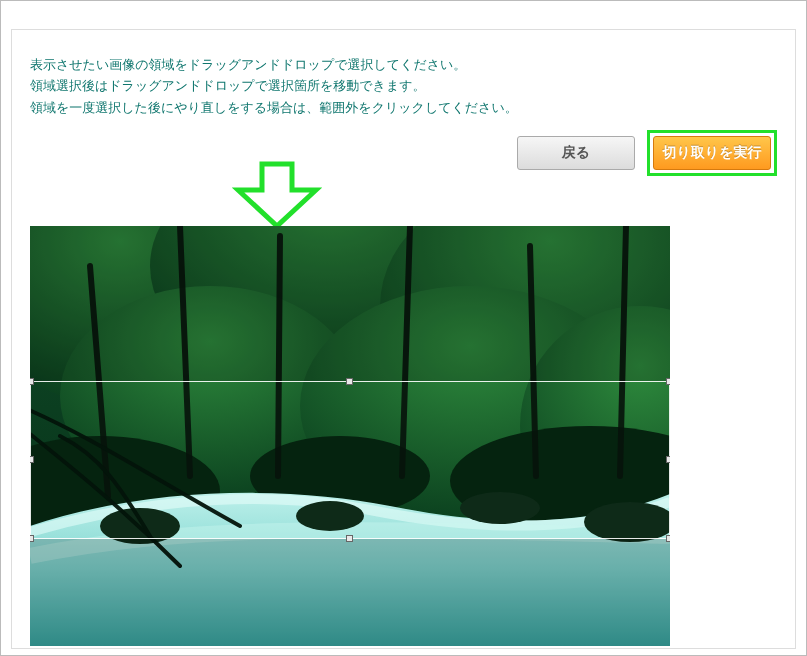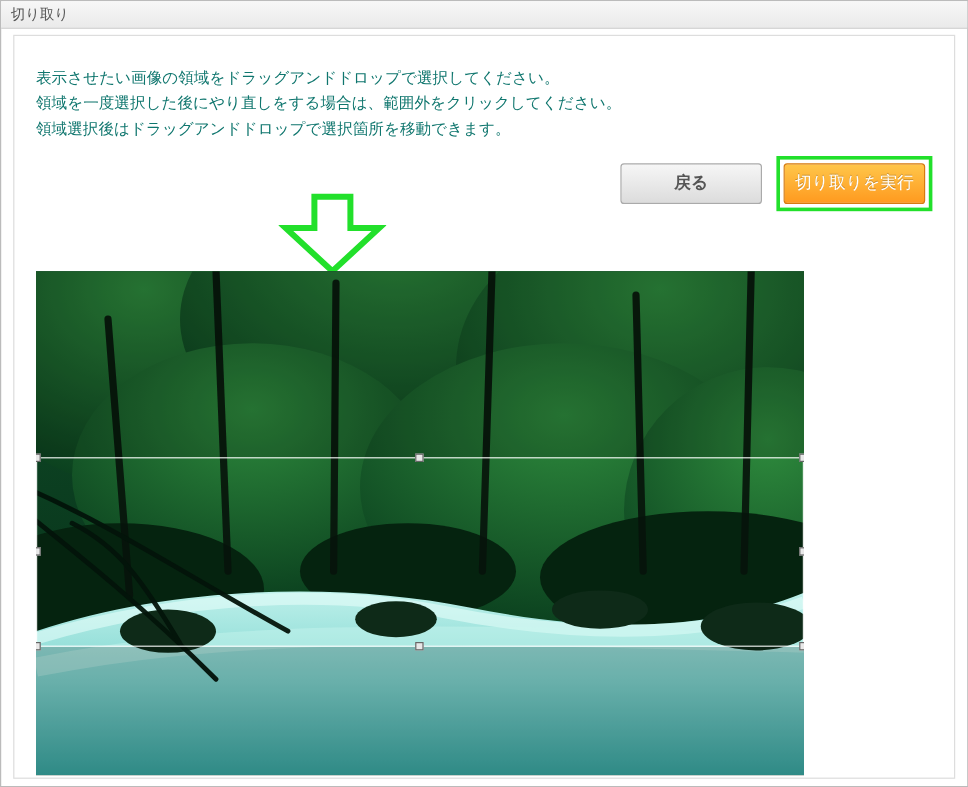--- a/index.html
+++ b/index.html
@@ -65,21 +65,21 @@
     font-weight: 600;
   }
   .btn-crop-wrap {
     border: 3px solid #22e02b;
     padding: 3px;
   }
   .btn-crop {
     background: linear-gradient(#ffc64a, #ff9a1f);
     border: 1px solid #d67a0e;
     color: #fff;
-    font-weight: 400;
+    font-weight: 700;
     text-shadow: 0 -1px 0 rgba(0,0,0,0.25);
   }
 
   
   .arrow {
     position: absolute;
     left: 220px;
     top: 130px;
     width: 90px;
     height: 70px;
@@ -134,28 +134,27 @@
   .h-t  { left: 50%; top: -4px; margin-left: -4px; cursor: ns-resize; }
   .h-b  { left: 50%; bottom: -4px; margin-left: -4px; cursor: ns-resize; }
   .h-l  { left: -4px; top: 50%; margin-top: -4px; cursor: ew-resize; }
   .h-r  { right: -4px; top: 50%; margin-top: -4px; cursor: ew-resize; }
 </style>
 </head>
 <body>
 
 <div class="outer">
 
-  <div class="titlebar">切り取り</div>
 
   <div class="panel">
 
     <div class="instructions">
       <div>表示させたい画像の領域をドラッグアンドドロップで選択してください。</div>
+      <div>領域選択後はドラッグアンドドロップで選択箇所を移動できます。</div>
       <div>領域を一度選択した後にやり直しをする場合は、範囲外をクリックしてください。</div>
-      <div>領域選択後はドラッグアンドドロップで選択箇所を移動できます。</div>
     </div>
 
     <div class="button-row">
       <div class="btn btn-back">戻る</div>
       <div class="btn-crop-wrap">
         <div class="btn btn-crop">切り取りを実行</div>
       </div>
     </div>
 
     <div class="arrow">

